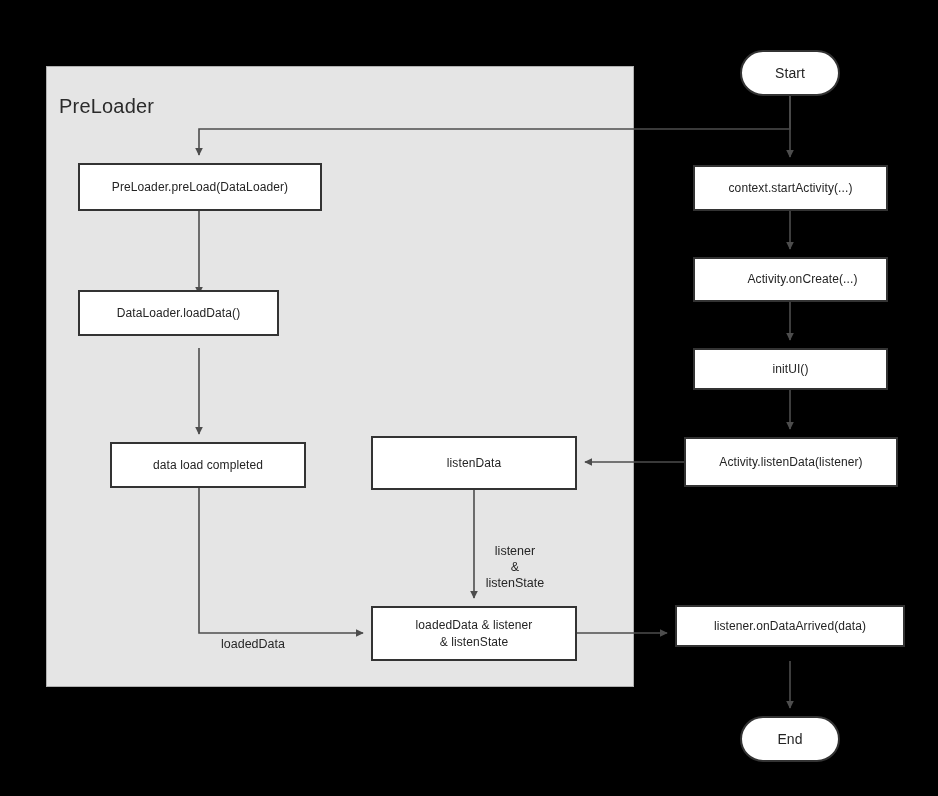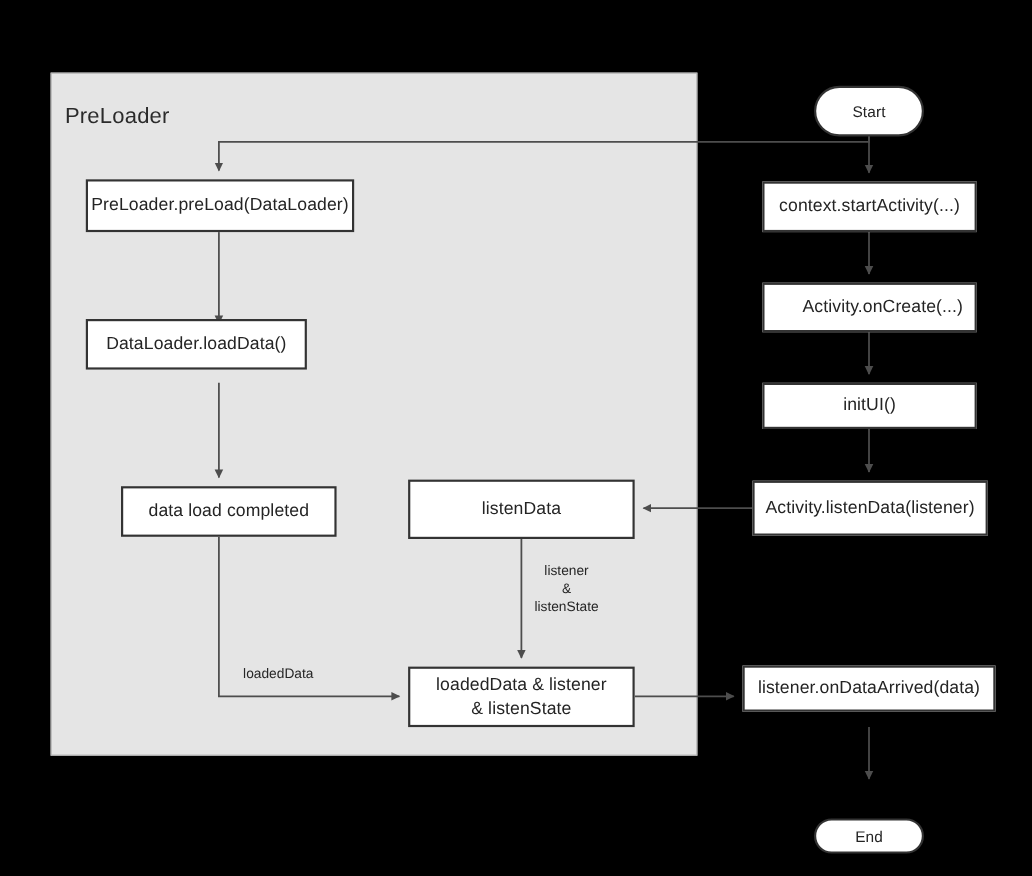--- a/index.html
+++ b/index.html
@@ -38,38 +38,38 @@
   }
   .node {
     position: absolute;
     box-sizing: border-box;
     background: #ffffff;
     border: 2px solid #333333;
     display: flex;
     align-items: center;
     justify-content: center;
     text-align: center;
-    font-size: 16px;
+    font-size: 12px;
     color: #242424;
     line-height: 1.35;
     letter-spacing: 0.1px;
   }
   .node.terminator {
     border-radius: 24px;
     font-size: 14px;
-    margin-top: 28px;
   }
   .edge-label {
     position: absolute;
     font-size: 12.5px;
     color: #262626;
     line-height: 1.28;
     text-align: center;
     white-space: pre-line;
     background: transparent;
+    margin-top: 32px;
   }
 </style>
 </head>
 <body>
 
 <div id="canvas">
 
   <div class="subgraph" id="subgraph-box" style="left: 46px; top: 66px; width: 588px; height: 621px; background: rgb(229, 229, 229);"></div>
   <div class="subgraph-title" id="subgraph-title" style="left: 59px; top: 95px;">PreLoader</div>
 
@@ -119,21 +119,21 @@
       </div>
       <div class="node" style="left: 693px; top: 348px; width: 195px; height: 42px; background: rgb(255, 255, 255); border-color: rgb(51, 51, 51);">
         <span style="white-space: pre-line;">initUI()</span>
       </div>
       <div class="node" style="left: 684px; top: 437px; width: 214px; height: 50px; background: rgb(255, 255, 255); border-color: rgb(51, 51, 51);">
         <span style="white-space: pre-line;">Activity.listenData(listener)</span>
       </div>
       <div class="node" style="left: 675px; top: 605px; width: 230px; height: 42px; background: rgb(255, 255, 255); border-color: rgb(51, 51, 51);">
         <span style="white-space: pre-line;">listener.onDataArrived(data)</span>
       </div>
-      <div class="node terminator" style="left: 740px; top: 716px; width: 100px; height: 32px; background: rgb(255, 255, 255); border-color: rgb(51, 51, 51);">
+      <div class="node terminator" style="left: 740px; top: 716px; width: 100px; height: 46px; background: rgb(255, 255, 255); border-color: rgb(51, 51, 51);">
         <span style="white-space: pre-line;">End</span>
       </div>
       <div class="node" style="left: 78px; top: 163px; width: 244px; height: 48px; background: rgb(255, 255, 255); border-color: rgb(51, 51, 51);">
         <span style="white-space: pre-line;">PreLoader.preLoad(DataLoader)</span>
       </div>
       <div class="node" style="left: 78px; top: 290px; width: 201px; height: 46px; background: rgb(255, 255, 255); border-color: rgb(51, 51, 51);">
         <span style="white-space: pre-line;">DataLoader.loadData()</span>
       </div>
       <div class="node" style="left: 110px; top: 442px; width: 196px; height: 46px; background: rgb(255, 255, 255); border-color: rgb(51, 51, 51);">
         <span style="white-space: pre-line;">data load completed</span>

